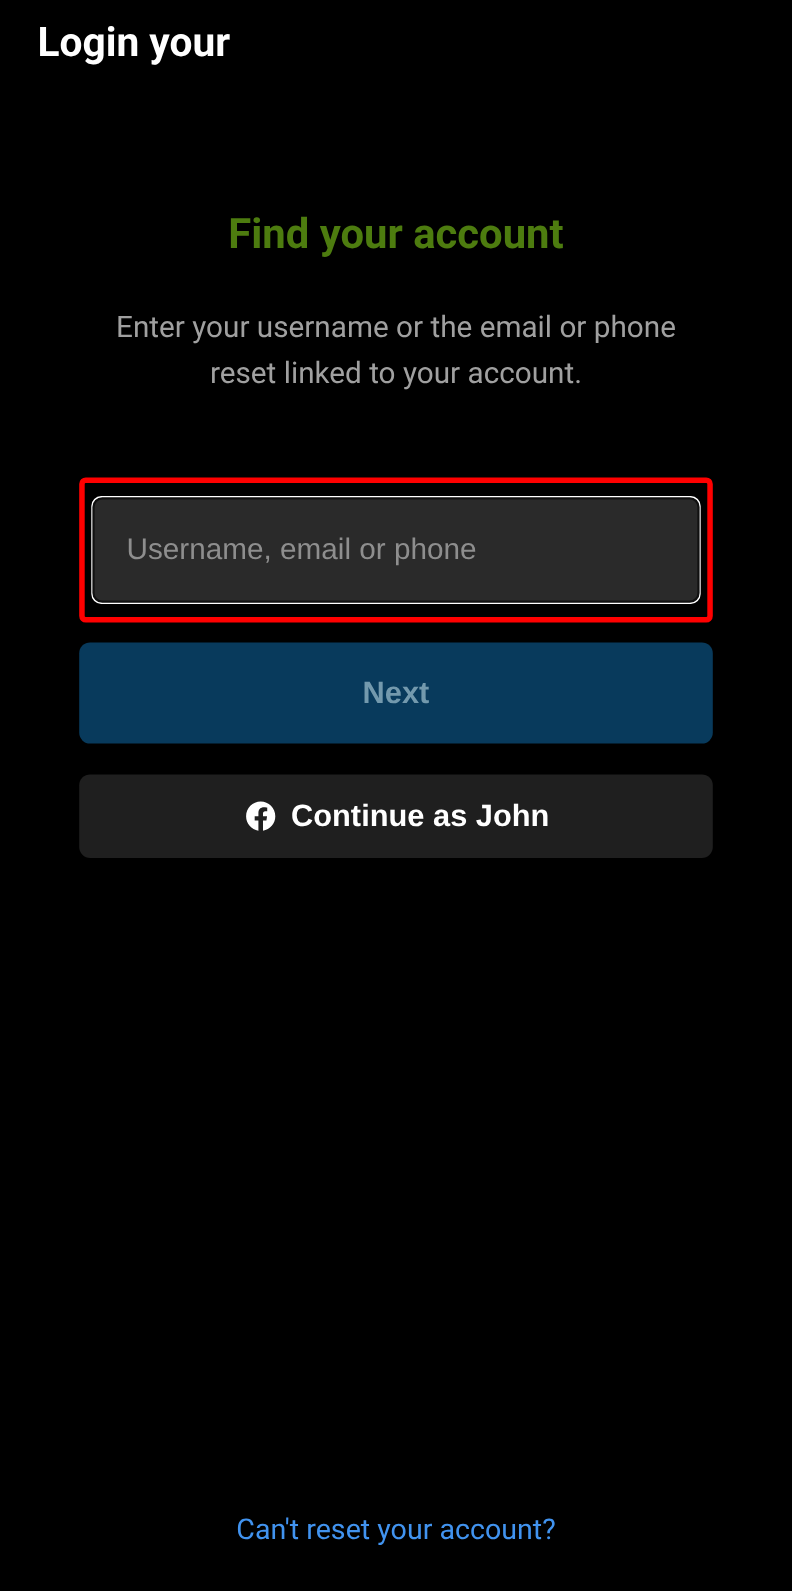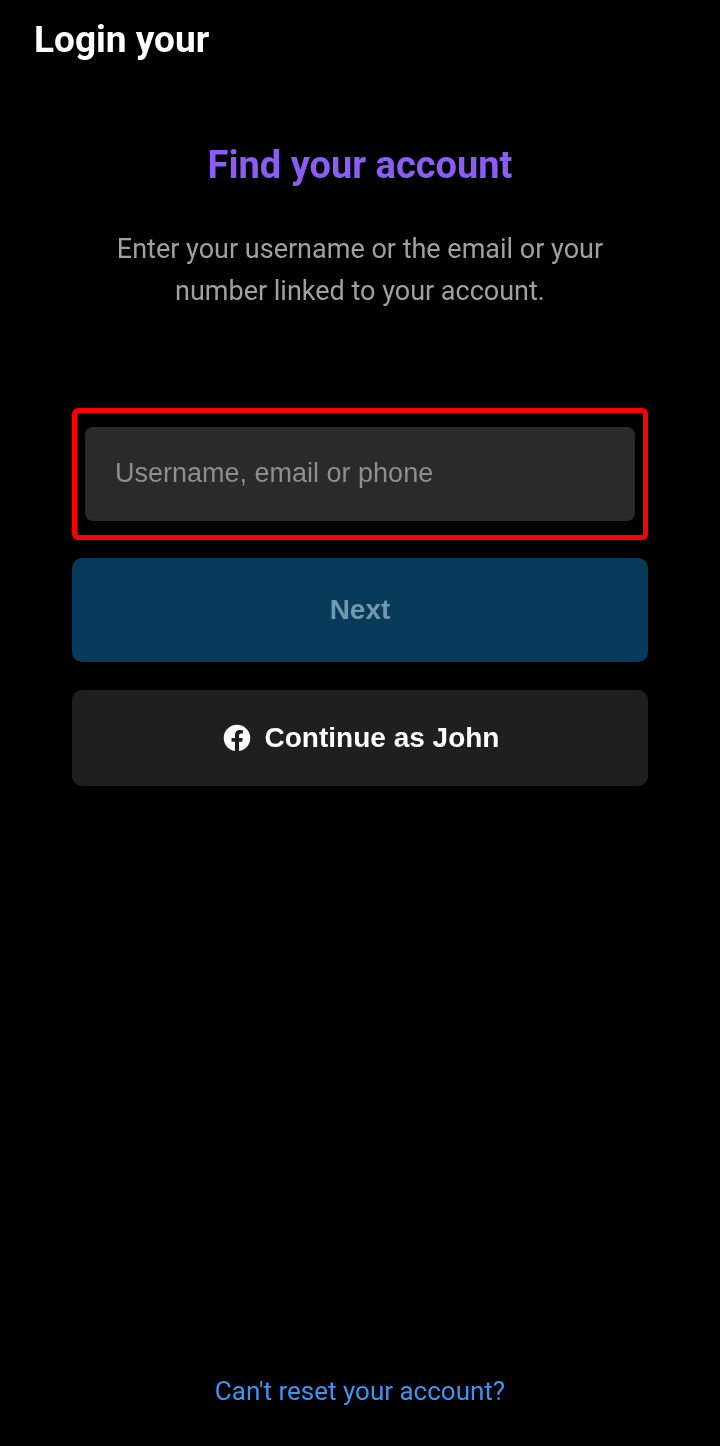--- a/index.html
+++ b/index.html
@@ -24,53 +24,53 @@
       font-weight: 700;
       color: #ffffff;
     }
     .content {
       padding: 0 72px;
     }
     .find-title {
       text-align: center;
       font-size: 38px;
       font-weight: 700;
-      margin-top: 64px;
-      color: #8b5cf6;
+      margin-top: 112px;
+      color: #4d7c0f;
     }
     .find-subtitle {
       text-align: center;
       font-size: 27px;
       color: #a0a0a0;
       margin-top: 42px;
       line-height: 1.55;
       padding: 0 10px;
     }
     .highlight-box {
       border: 5px solid #ff0000;
       border-radius: 6px;
-      margin-top: 95px;
+      margin-top: 73px;
       padding: 14px 8px;
     }
     .input-field {
       width: 100%;
       height: 94px;
       background: #2a2a2a;
       border: none;
       border-radius: 8px;
       padding: 0 30px;
       font-size: 27px;
       color: #ffffff;
     }
     .input-field::placeholder {
       color: #8e8e8e;
     }
     .next-button {
       width: 100%;
-      height: 104px;
+      height: 92px;
       background: #083a5c;
       border: none;
       border-radius: 10px;
       color: #7399ad;
       font-size: 28px;
       font-weight: 600;
       margin-top: 18px;
       cursor: pointer;
     }
     .divider-container {
@@ -84,21 +84,21 @@
       background: #3a3a3a;
     }
     .divider-text {
       padding: 0 22px;
       font-size: 24px;
       font-weight: 600;
       color: #a0a0a0;
     }
     .fb-button {
       width: 100%;
-      height: 96px;
+      height: 76px;
       background: #1f1f1f;
       border: none;
       border-radius: 10px;
       color: #ffffff;
       font-size: 28px;
       font-weight: 700;
       margin-top: 28px;
       cursor: pointer;
       display: flex;
       align-items: center;
@@ -133,21 +133,21 @@
   </style>
 </head>
 <body>
 
 <div class="header">
   <h1 class="header-title">Login your</h1>
 </div>
 
 <div class="content">
   <h2 class="find-title">Find your account</h2>
-  <p class="find-subtitle">Enter your username or the email or your number linked to your account.</p>
+  <p class="find-subtitle">Enter your username or the email or phone reset linked to your account.</p>
 
   <div class="highlight-box">
     <input type="text" class="input-field" autofocus="" placeholder="Username, email or phone" style="">
   </div>
 
   <button class="next-button">Next</button>
 
 
   <button class="fb-button">
     <span class="fb-icon">

